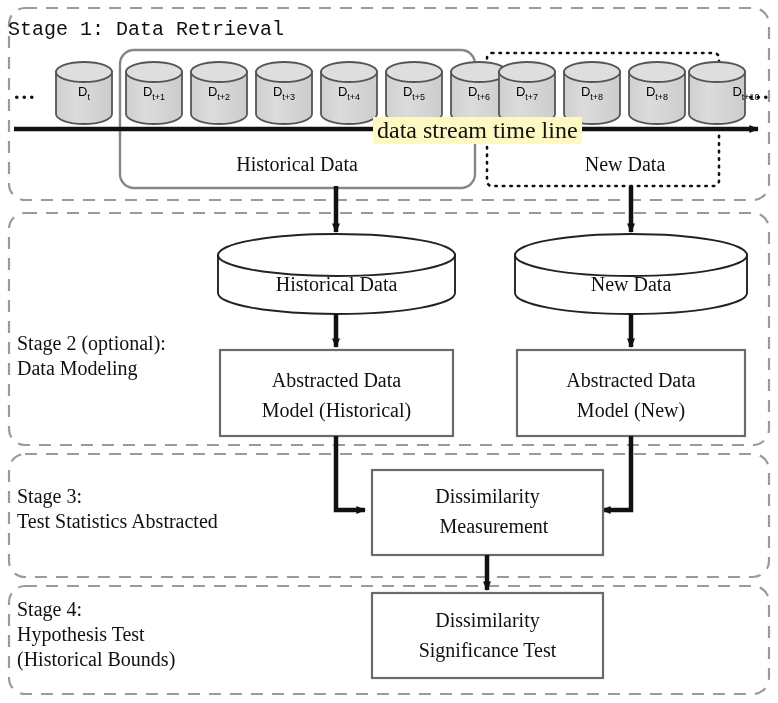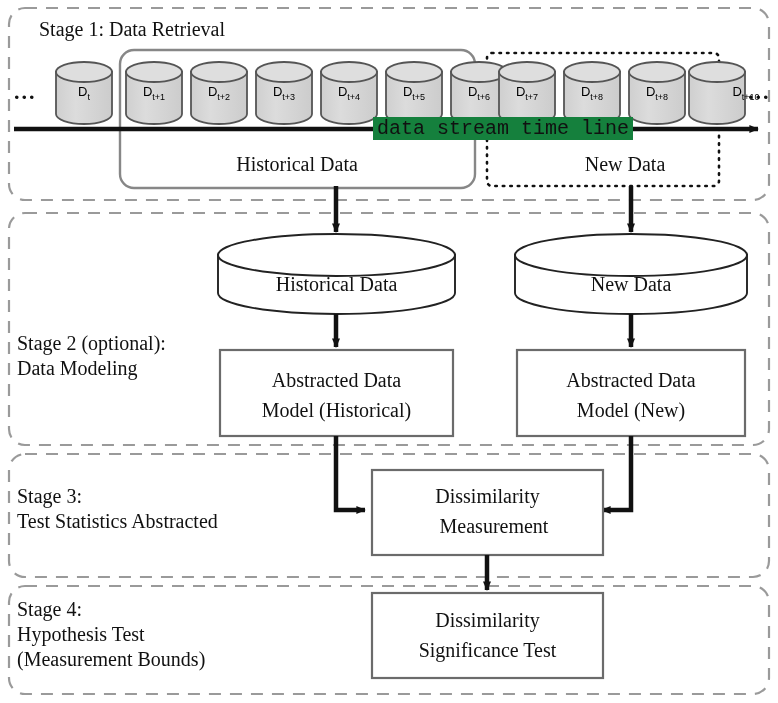--- a/index.html
+++ b/index.html
@@ -29,24 +29,24 @@
     position:absolute;
     font-family:"Liberation Sans", sans-serif;
     font-size:13px;
     color:#000;
     text-align:center;
     white-space:nowrap;
   }
   .cyl-label sub{font-size:9px;}
   .timeline-label{
     position:absolute;
-    font-family:Liberation Mono, monospace;
-    font-size:20px;
-    color:#111;
-    background:#15803d;
+    font-family:Liberation Serif, serif;
+    font-size:24px;
+    color:#111;
+    background:#fef9c3;
     padding:0 4px;
     white-space:nowrap;
   }
   .dots{
     position:absolute;
     font-family:"Liberation Serif", serif;
     font-size:22px;
     font-weight:bold;
     letter-spacing:2px;
     color:#111;
@@ -167,31 +167,31 @@
   <path d="M336,436 L336,510 L365,510" fill="none" stroke="#111111" stroke-width="4.5" marker-end="url(#arrowhead)"></path>
   <path d="M631,436 L631,510 L602,510" fill="none" stroke="#111111" stroke-width="4.5" marker-end="url(#arrowhead)"></path>
 
   <rect x="372" y="470" width="231" height="85" fill="#ffffff" stroke="#6b6b6b" stroke-width="2.2"></rect>
 
   <line x1="487" y1="555" x2="487" y2="590" stroke="#111111" stroke-width="4.5" marker-end="url(#arrowhead)"></line>
 
   <rect x="372" y="593" width="231" height="85" fill="#ffffff" stroke="#6b6b6b" stroke-width="2.2"></rect>
 </svg>
 
-<div class="stage-label" style="left:39px;top:17px;">Stage 1: Data Retrieval</div>
+<div class="stage-label" style="left:8px;top:17px;font-family:Liberation Mono, monospace;">Stage 1: Data Retrieval</div>
 
 <div class="stage-label" style="left:17px;top:331px;">Stage 2 (optional):</div>
 <div class="stage-label" style="left:17px;top:356px;">Data Modeling</div>
 
 <div class="stage-label" style="left:17px;top:484px;">Stage 3:</div>
 <div class="stage-label" style="left:17px;top:509px;">Test Statistics Abstracted</div>
 
 <div class="stage-label" style="left:17px;top:597px;">Stage 4:</div>
 <div class="stage-label" style="left:17px;top:622px;">Hypothesis Test</div>
-<div class="stage-label" style="left:17px;top:647px;">(Measurement Bounds)</div>
+<div class="stage-label" style="left:17px;top:647px;">(Historical Bounds)</div>
 
 <div class="dots" style="left:14px;top:79px;">...</div>
 <div class="dots" style="left:748px;top:79px;">...</div>
 
 <div class="cyl-label" style="left:64px;top:84px;width:40px;text-align:center;">
   <span>D</span><sub>t</sub>
 </div>
 <div class="cyl-label" style="left:130px;top:84px;width:48px;">
   <span>D</span><sub>t+1</sub>
 </div>

